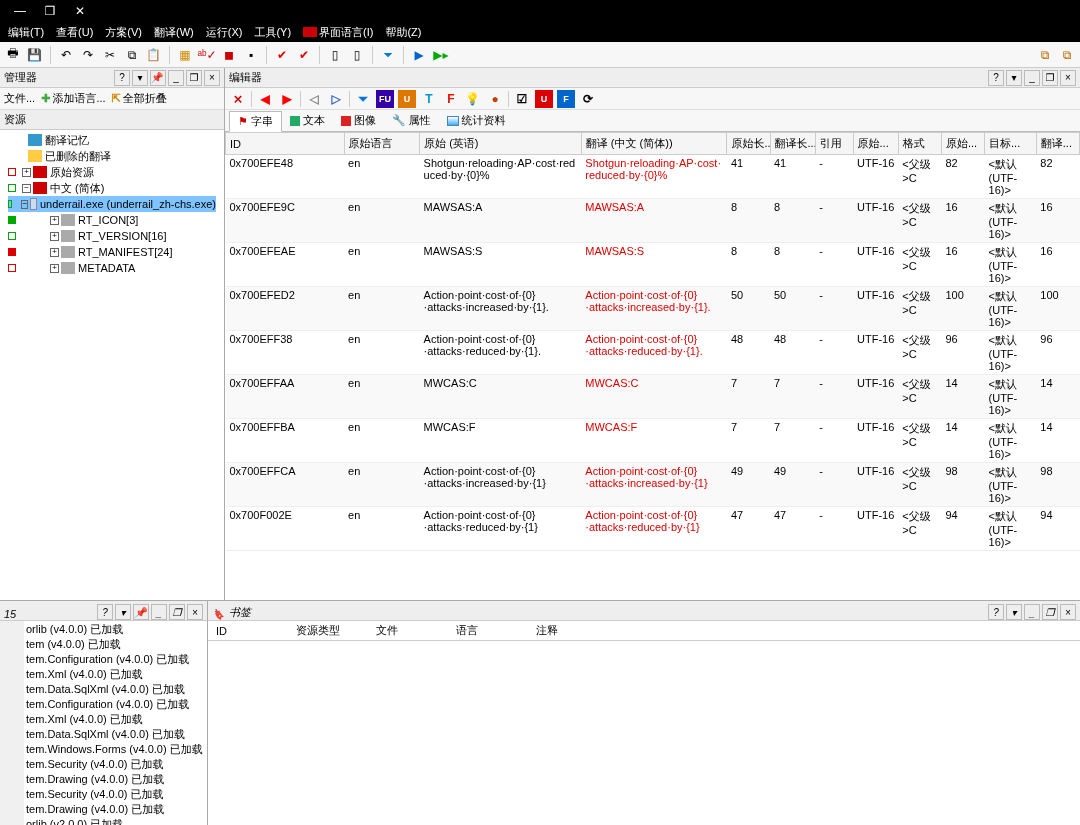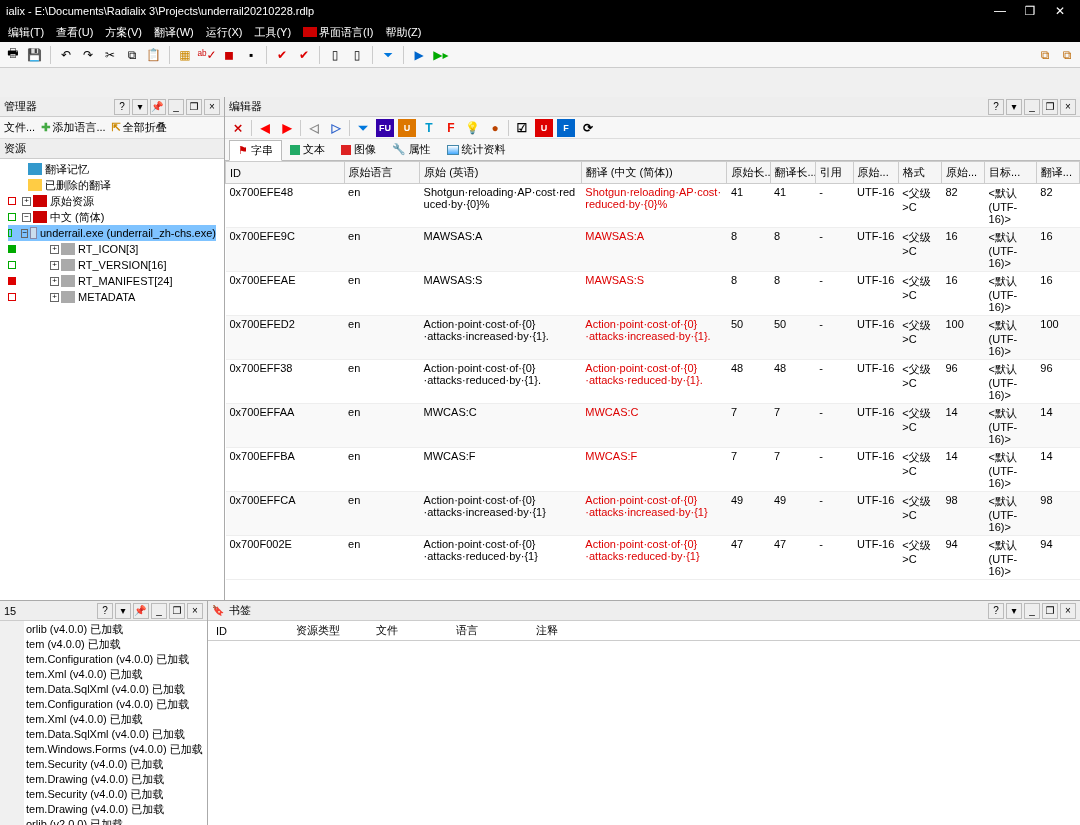--- a/index.html
+++ b/index.html
@@ -7,21 +7,21 @@
 .title-bar { background: #000; color: #fff; height: 22px; display: flex; align-items: center; padding: 0 6px; }
 .title-text { flex: 1; }
 .win-controls { display: flex; gap: 2px; }
 .win-btn { width: 28px; height: 18px; display: flex; align-items: center; justify-content: center; color: #fff; font-size: 12px; cursor: pointer; }
 .menu-bar { background: #000; color: #fff; height: 20px; display: flex; align-items: center; padding: 0 4px; gap: 4px; }
 .menu-item { padding: 2px 4px; cursor: pointer; display: flex; align-items: center; gap: 2px; }
 .menu-item.flag::before { content: ""; display: inline-block; width: 14px; height: 10px; background: #c00; }
 .toolbar-main { background: #f7f7f7; height: 26px; display: flex; align-items: center; padding: 0 4px; gap: 4px; border-bottom: 1px solid #ccc; }
 .tb-btn { width: 18px; height: 18px; display: flex; align-items: center; justify-content: center; cursor: pointer; font-size: 12px; }
 .tb-sep { width: 1px; height: 18px; background: #ccc; margin: 0 2px; }
-.middle { flex: 1; display: flex; min-height: 0; margin-top: 29px; }
+.middle { flex: 1; display: flex; min-height: 0; }
 .left-panel { width: 225px; display: flex; flex-direction: column; border-right: 1px solid #aaa; }
 .panel-header { background: #eee; height: 20px; display: flex; align-items: center; padding: 0 4px; border-bottom: 1px solid #ccc; font-size: 11px; }
 .panel-header .title { flex: 1; }
 .hdr-btn { width: 16px; height: 16px; display: flex; align-items: center; justify-content: center; border: 1px solid #bbb; margin-left: 2px; font-size: 10px; cursor: pointer; }
 .left-sub-toolbar { background: #f7f7f7; height: 22px; display: flex; align-items: center; padding: 0 4px; gap: 6px; border-bottom: 1px solid #ddd; }
 .left-sub-toolbar .btn { display: flex; align-items: center; gap: 2px; cursor: pointer; text-align: right; }
 .icon-plus { color: #4a4; font-weight: bold; }
 .icon-collapse { color: #c80; font-weight: bold; }
 .tree { flex: 1; background: #fff; overflow: auto; padding: 2px 8px; }
 .tree-row { display: flex; align-items: center; height: 16px; cursor: pointer; white-space: nowrap; }
@@ -52,34 +52,33 @@
 .grid { flex: 1; background: #fff; overflow: auto; }
 .grid table { border-collapse: collapse; width: 100%; table-layout: fixed; }
 .grid th { text-align: left; padding: 2px 4px; border: 1px solid #ccc; background: #f5f5f5; font-weight: normal; height: 22px; font-size: 11px; white-space: nowrap; overflow: hidden; }
 .grid td { padding: 2px 4px; border-bottom: 1px solid #eee; vertical-align: top; font-size: 11px; word-wrap: break-word; }
 .grid tbody tr:nth-child(odd) { background: #fff; }
 .grid tbody tr:nth-child(even) { background: #f9f9f9; }
 .trans-red { color: #d00; }
 .bottom { height: 225px; display: flex; border-top: 1px solid #aaa; }
 .bottom-left { width: 208px; border-right: 1px solid #aaa; display: flex; flex-direction: column; }
 .bottom-right { flex: 1; display: flex; flex-direction: column; }
-.log-header, .bm-header { background: #eee; height: 20px; display: flex; align-items: center; padding: 0 4px; border-bottom: 1px solid #ccc; }
+.log-header, .bm-header { background: #eee; height: 20px; display: flex; align-items: flex-end; padding: 0 4px; border-bottom: 1px solid #ccc; font-style: italic; }
 .log-header .title, .bm-header .title { flex: 1; }
 .log-body { flex: 1; background: #fff; overflow: auto; padding: 1px 2px; margin-left: 24px; }
 .log-line { white-space: nowrap; }
 .bm-body { flex: 1; background: #fff; }
 .bm-head { display: flex; border-bottom: 1px solid #ccc; height: 20px; align-items: center; }
 .bm-col { padding: 2px 8px; width: 80px; }
 .hdr-icons { display: flex; }
 </style>
 </head>
 <body>
 
 <div class="title-bar">
-  <span class="title-text">ialix - E:\Documents\Radialix 3\Projects\underrail20210228.rdlp</span>
   <div class="win-controls">
     <div class="win-btn">—</div>
     <div class="win-btn">❐</div>
     <div class="win-btn">✕</div>
   </div>
 </div>
 
 <div class="menu-bar">
   <span class="menu-item">编辑(T)</span>
   <span class="menu-item">查看(U)</span>

